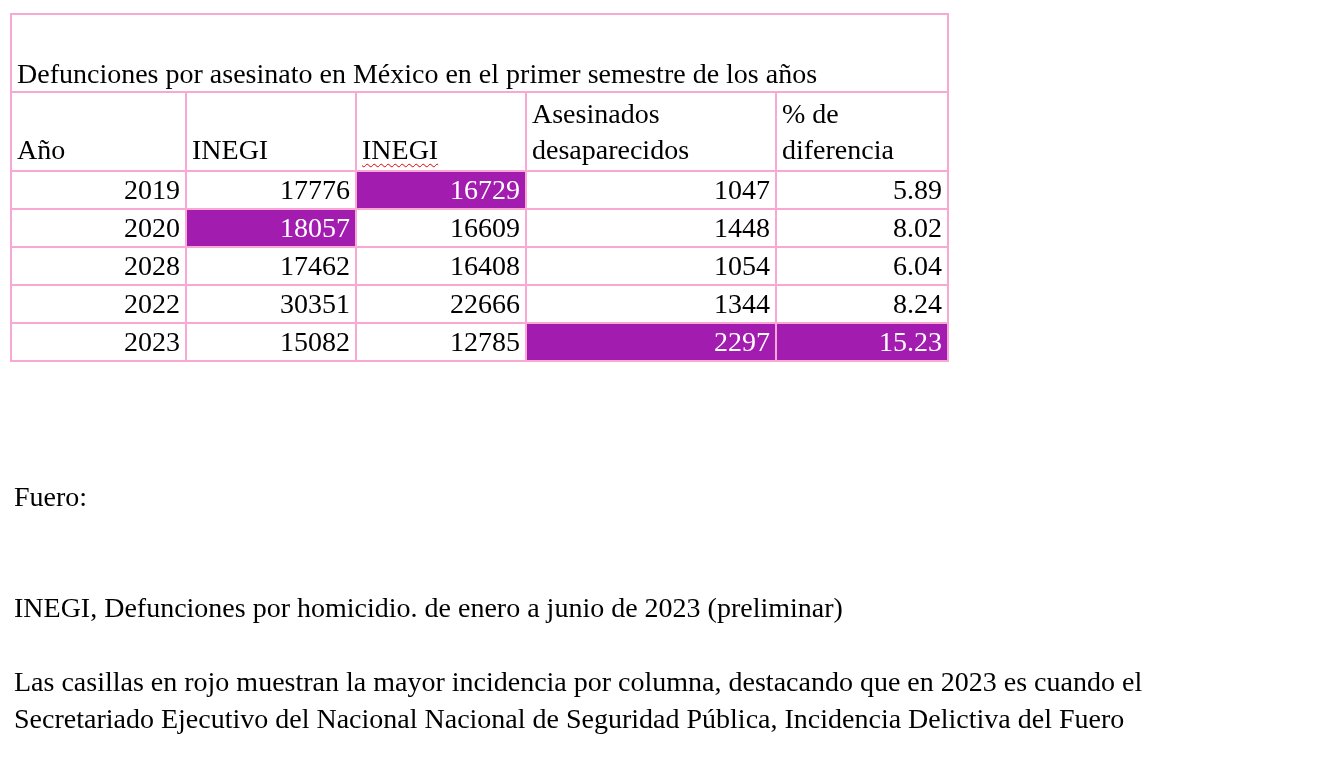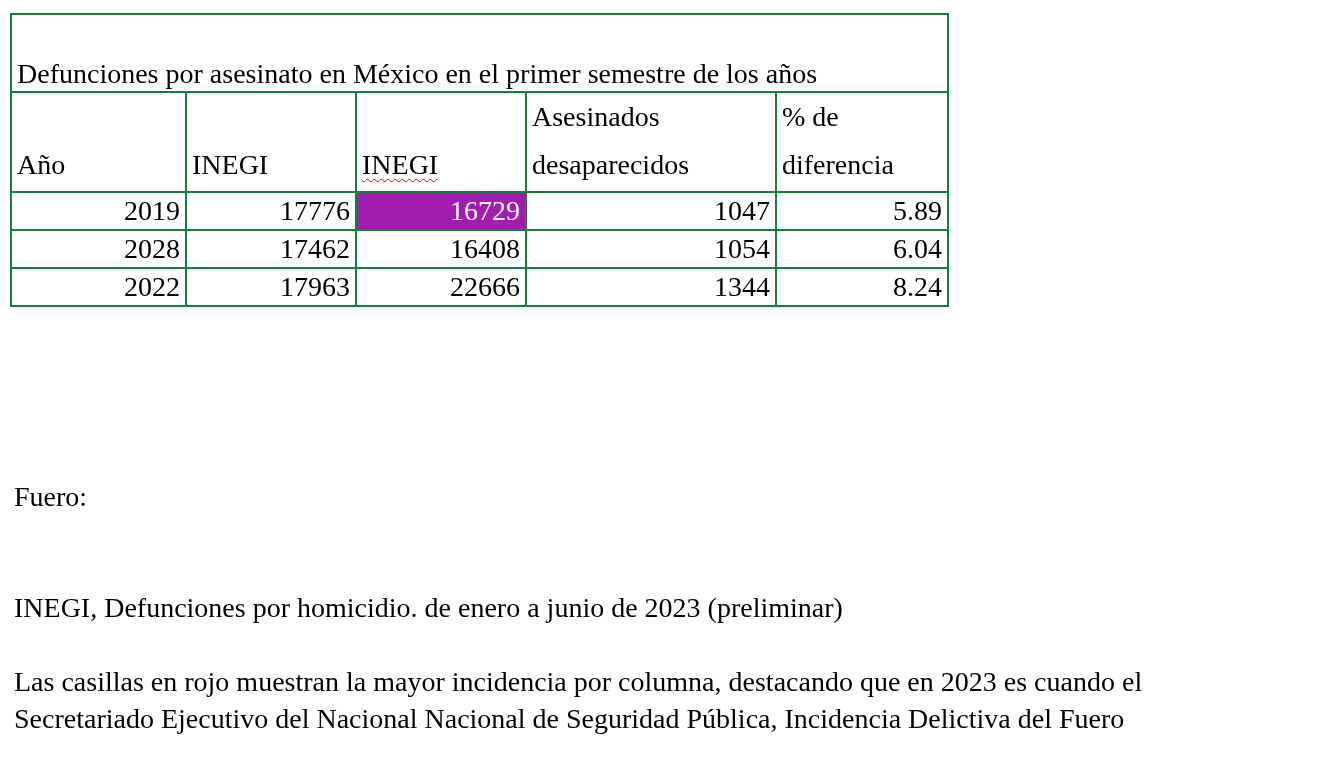--- a/index.html
+++ b/index.html
@@ -14,36 +14,36 @@
   .doc { position: relative; width: 1336px; height: 759px; }
 
   
   table.stats {
     position: absolute; left: 10px; top: 13px;
     width: 937px;
     border-collapse: collapse;
     table-layout: fixed;
   }
   table.stats td, table.stats th {
-    border: 2px solid #15803d;
+    border: 2px solid #f9a8d4;
     font-size: 28px;
     font-weight: normal;
     padding: 0 5px;
   }
   tr.title-row td {
     height: 78px;
     vertical-align: bottom;
     text-align: left;
     padding-bottom: 1px;
   }
   tr.header-row th {
     height: 79px;
     vertical-align: bottom;
     text-align: left;
-    line-height: 48px;
+    line-height: 36px;
     padding-bottom: 2px;
   }
   tr.data-row td {
     height: 38px;
     text-align: right;
     vertical-align: middle;
   }
   td.hl {
     background: #a21caf;
     color: #ffffff;
@@ -91,32 +91,46 @@
       <th>% de diferencia</th>
     </tr>
     <tr class="data-row">
       <td>2019</td>
       <td>17776</td>
       <td class="hl">16729</td>
       <td>1047</td>
       <td>5.89</td>
     </tr>
     <tr class="data-row">
+      <td>2020</td>
+      <td class="hl">18057</td>
+      <td>16609</td>
+      <td>1448</td>
+      <td>8.02</td>
+    </tr>
+    <tr class="data-row">
       <td>2028</td>
       <td>17462</td>
       <td>16408</td>
       <td>1054</td>
       <td>6.04</td>
     </tr>
     <tr class="data-row">
       <td>2022</td>
-      <td>17963</td>
+      <td>30351</td>
       <td>22666</td>
       <td>1344</td>
       <td>8.24</td>
+    </tr>
+    <tr class="data-row">
+      <td>2023</td>
+      <td>15082</td>
+      <td>12785</td>
+      <td class="hl">2297</td>
+      <td class="hl">15.23</td>
     </tr>
   </tbody>
     </table>
 
   <div class="textblock source-block">
     <div class="line">Fuero:</div>
     <div class="line">INEGI, Defunciones por homicidio. de enero a junio de 2023 (preliminar)</div>
     <div class="line">Secretariado Ejecutivo del Nacional Nacional de Seguridad Pública, Incidencia Delictiva del Fuero</div>
     
   </div>

